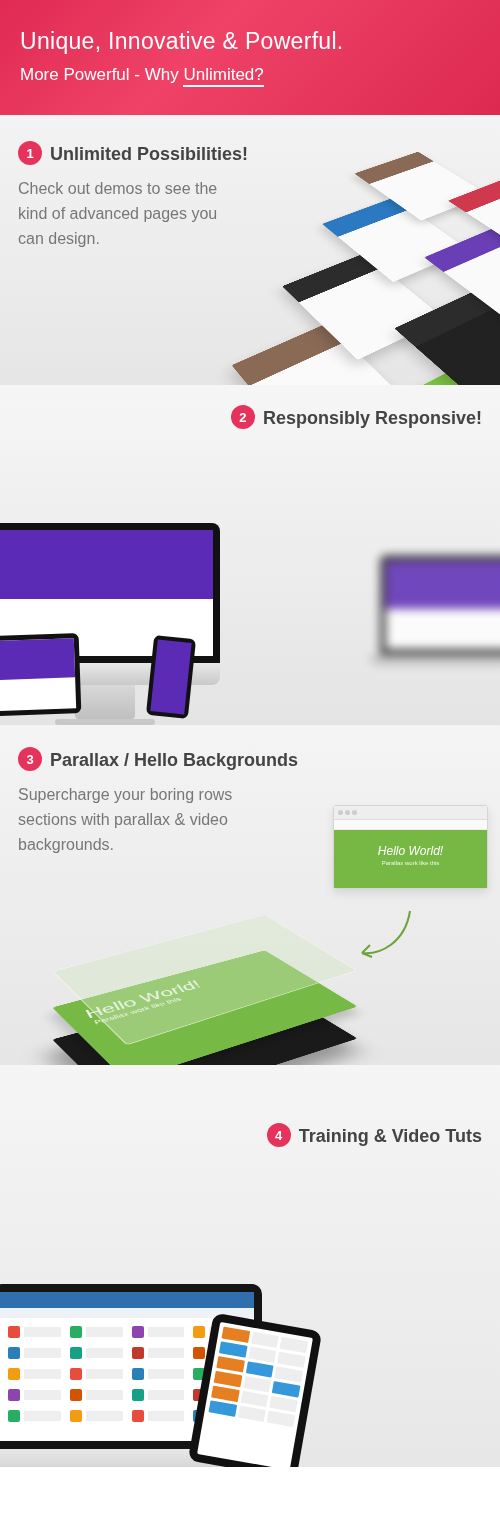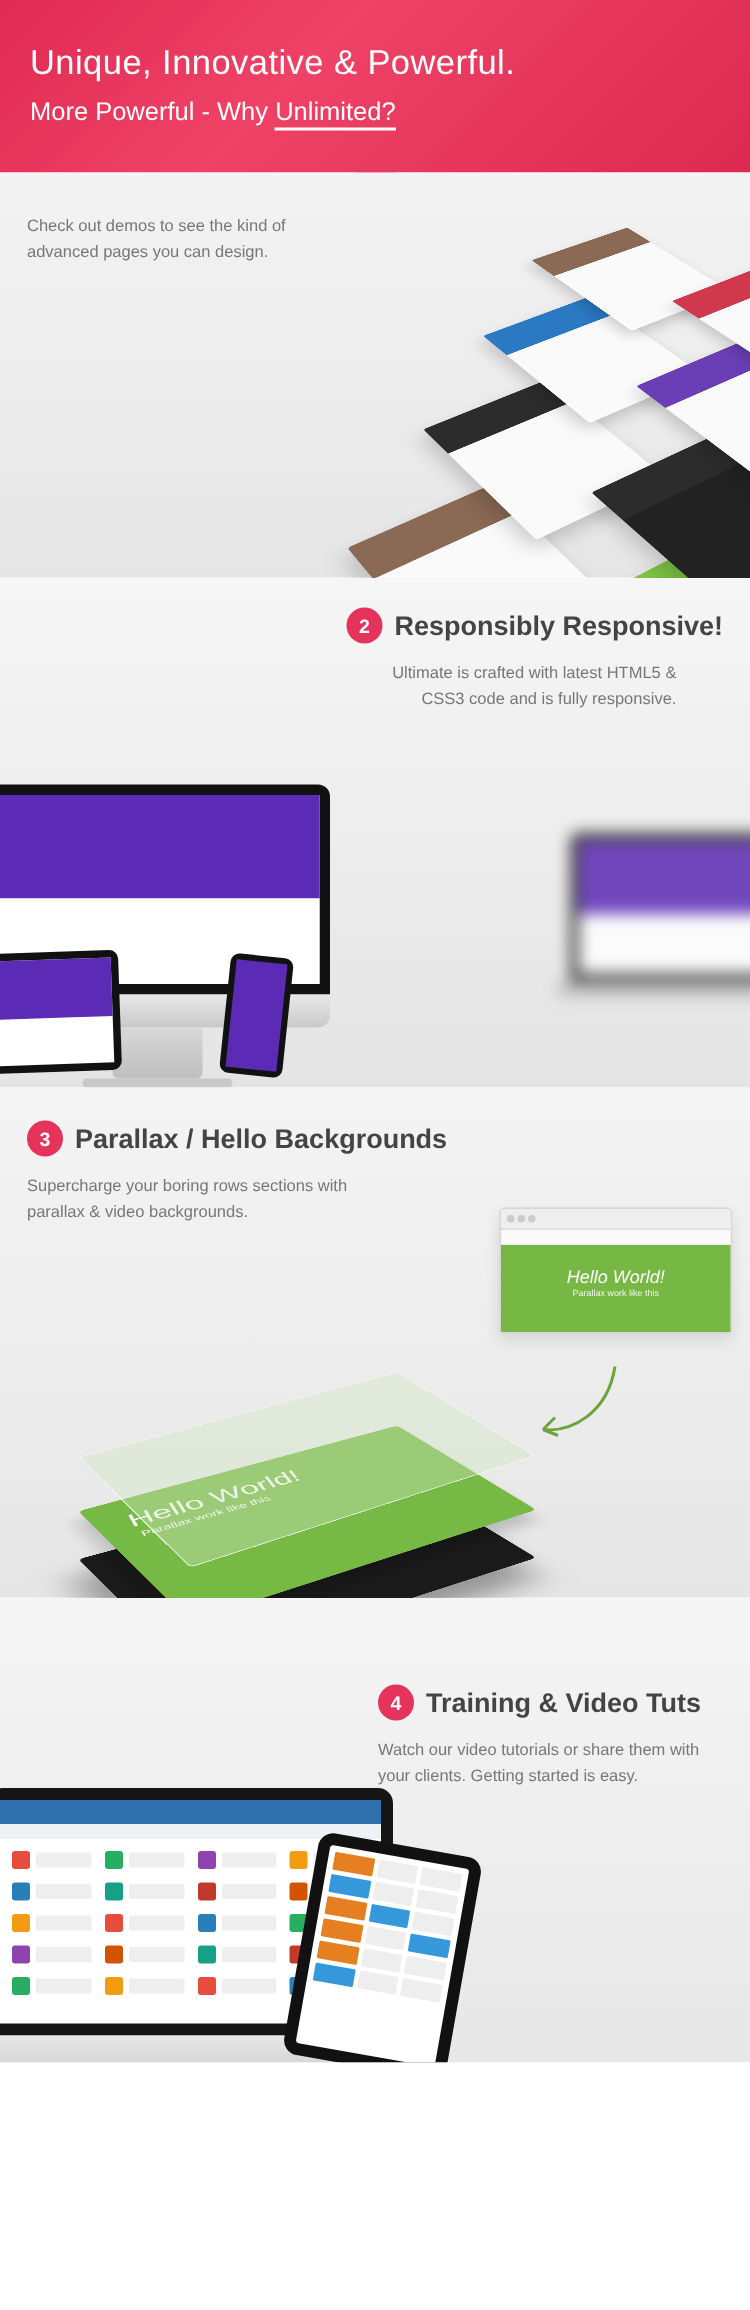--- a/index.html
+++ b/index.html
@@ -9,21 +9,21 @@
 .hero { background: linear-gradient(135deg,#e02a53 0%,#ef4266 40%,#dc2950 100%); color:#fff; padding:28px 20px 30px; position:relative; }
 .hero h1 { font-size:23px; font-weight:400; letter-spacing:.3px; }
 .hero h2 { font-size:17px; font-weight:400; margin-top:10px; }
 .hero h2 .ul { border-bottom:2px solid #fff; padding-bottom:1px; }
 .tri { position:absolute; left:50%; bottom:-14px; transform:translateX(-50%); width:0; height:0; border-left:14px solid transparent; border-right:14px solid transparent; border-top:14px solid #e5335c; }
 
 
 .sec { position:relative; overflow:hidden; }
 .badge { width:24px; height:24px; border-radius:50%; background:#e5335c; color:#fff; font-size:13px; font-weight:700; display:inline-flex; align-items:center; justify-content:center; margin-right:8px; position:relative; top:-2px; }
 .sec-title { font-size:18px; font-weight:600; color:#444; margin-bottom:10px; }
-.sec-desc { font-size:11px; line-height:1.55; color:#777; max-width:220px; }
+.sec-desc { font-size:16px; line-height:1.55; color:#777; max-width:220px; }
 
 
 .s1 { background:linear-gradient(#f3f3f3,#e6e6e6); height:270px; padding:28px 0 0 18px; }
 .demos3d { position:absolute; right:-40px; top:10px; width:360px; height:260px; transform:perspective(800px) rotateX(55deg) rotateZ(-35deg); transform-origin:center; }
 .card3d { position:absolute; width:95px; height:125px; background:#fff; border-radius:2px; box-shadow:-6px 6px 14px rgba(0,0,0,.18); overflow:hidden; }
 .card3d .bar { height:30px; }
 .card3d .body { height:95px; background:#fafafa; }
 .cb-blue  .bar{background:#2b79c2;} .cb-green .bar{background:#7cc242;} .cb-dark .bar{background:#2c2c2c;}
 .cb-red   .bar{background:#d0394d;} .cb-purp  .bar{background:#6a3fb5;} .cb-img .bar{background:#8a6a55;}
 .pc1{left:0;top:200px;} .pc2{left:90px;top:130px;} .pc3{left:180px;top:60px;} .pc4{left:270px;top:-10px;}
@@ -59,21 +59,21 @@
 .arrow{position:absolute;right:80px;top:178px;}
 .layers{position:absolute;left:40px;bottom:-30px;width:330px;height:200px;}
 .layer{position:absolute;left:50%;width:260px;height:160px;border-radius:4px;transform:translateX(-50%) perspective(900px) rotateX(62deg) rotateZ(-32deg);}
 .l-pad{background:#1a1a1a;box-shadow:-16px 22px 26px rgba(0,0,0,.35);bottom:-24px;}
 .l-green{background:#77b945;bottom:8px;box-shadow:-8px 12px 14px rgba(0,0,0,.18);}
 .l-glass{background:rgba(210,230,195,.4);border:1px solid rgba(255,255,255,.6);bottom:44px;}
 .l-green .lg-txt{position:absolute;left:22px;top:18px;color:#fff;font-style:italic;}
 .l-green .lg-txt b{font-size:24px;font-weight:400;} .l-green .lg-txt small{display:block;font-size:10px;}
 
 
-.s4 { background:linear-gradient(#f5f5f5,#e7e7e7); height:310px; padding:60px 18px 0 0; text-align:right; }
+.s4 { background:linear-gradient(#f5f5f5,#e7e7e7); height:402px; padding:60px 18px 0 0; text-align:right; }
 .s4 .txt{display:inline-block;text-align:left;}
 .imac2{position:absolute;left:-8px;bottom:-8px;width:270px;}
 .imac2 .screen{width:270px;height:165px;background:#151515;border-radius:10px 10px 0 0;padding:8px;}
 .imac2 .screen .i2{width:100%;height:100%;background:#fff;display:flex;flex-direction:column;}
 .imac2 .i2 .i2top{height:16px;background:#2f6fad;}
 .imac2 .i2 .i2tabs{height:10px;background:#eef2f6;}
 .imac2 .i2 .i2grid{flex:1;padding:6px;display:grid;grid-template-columns:repeat(4,1fr);grid-auto-rows:16px;gap:5px;}
 .tile{border-radius:2px;display:flex;} .tile i{width:12px;height:12px;margin:2px;border-radius:2px;} .tile span{flex:1;margin:3px 2px;background:#eee;border-radius:1px;}
 .tc1 i{background:#e74c3c;} .tc2 i{background:#27ae60;} .tc3 i{background:#8e44ad;} .tc4 i{background:#f39c12;}
 .tc5 i{background:#2980b9;} .tc6 i{background:#16a085;} .tc7 i{background:#c0392b;} .tc8 i{background:#d35400;}
@@ -89,20 +89,23 @@
 
 <div class="hero">
   <h1>Unique, Innovative &amp; Powerful.</h1>
   <h2>
     <span>More Powerful - Why </span><span class="ul">Unlimited?</span>
   </h2>
   <div class="tri"></div>
 </div>
 
 <div class="sec s1">
+  <div class="sec-title">
+    <span class="badge">1</span><span>Unlimited Possibilities!</span>
+  </div>
   <p class="sec-desc">Check out demos to see the kind of advanced pages you can design.</p>
   <div class="demos3d">
     <div class="card3d cb-img pc1">
         <div class="bar"></div>
         <div class="body"></div>
       </div>
     <div class="card3d cb-dark pc2">
         <div class="bar"></div>
         <div class="body"></div>
       </div>
@@ -130,21 +133,20 @@
         <div class="body"></div>
       </div>
   </div>
 </div>
 
 <div class="sec s2">
   <div class="txt">
     <div class="sec-title">
       <span class="badge">2</span><span>Responsibly Responsive!</span>
     </div>
-    <p class="sec-desc">Ultimate is crafted with latest HTML5 &amp; CSS3 code and is fully responsive.</p>
   </div>
   <div class="laptop">
       <div class="lscreen">
         <div class="li"></div>
       </div>
       <div class="lbase"></div>
     </div>
   <div class="imac">
     <div class="screen">
         <div class="inner">
@@ -198,21 +200,20 @@
     </div>
     <div class="layer l-glass"></div>
   </div>
 </div>
 
 <div class="sec s4">
   <div class="txt">
     <div class="sec-title">
       <span class="badge">4</span><span>Training &amp; Video Tuts</span>
     </div>
-    <p class="sec-desc" style="max-width:230px">Watch our video tutorials or share them with your clients. Getting started is easy.</p>
   </div>
 
   <div class="imac2">
     <div class="screen">
         <div class="i2">
       <div class="i2top"></div>
       <div class="i2tabs"></div>
       <div class="i2grid">
         <div class="tile tc1">
               <i></i>

